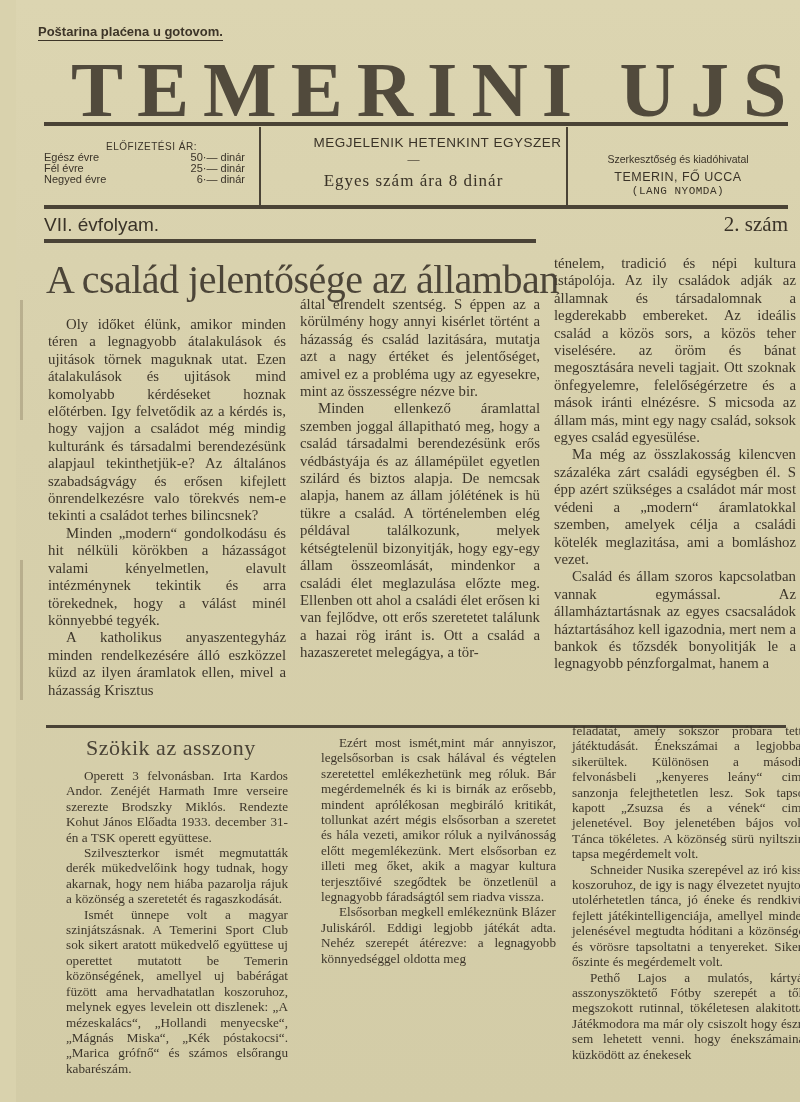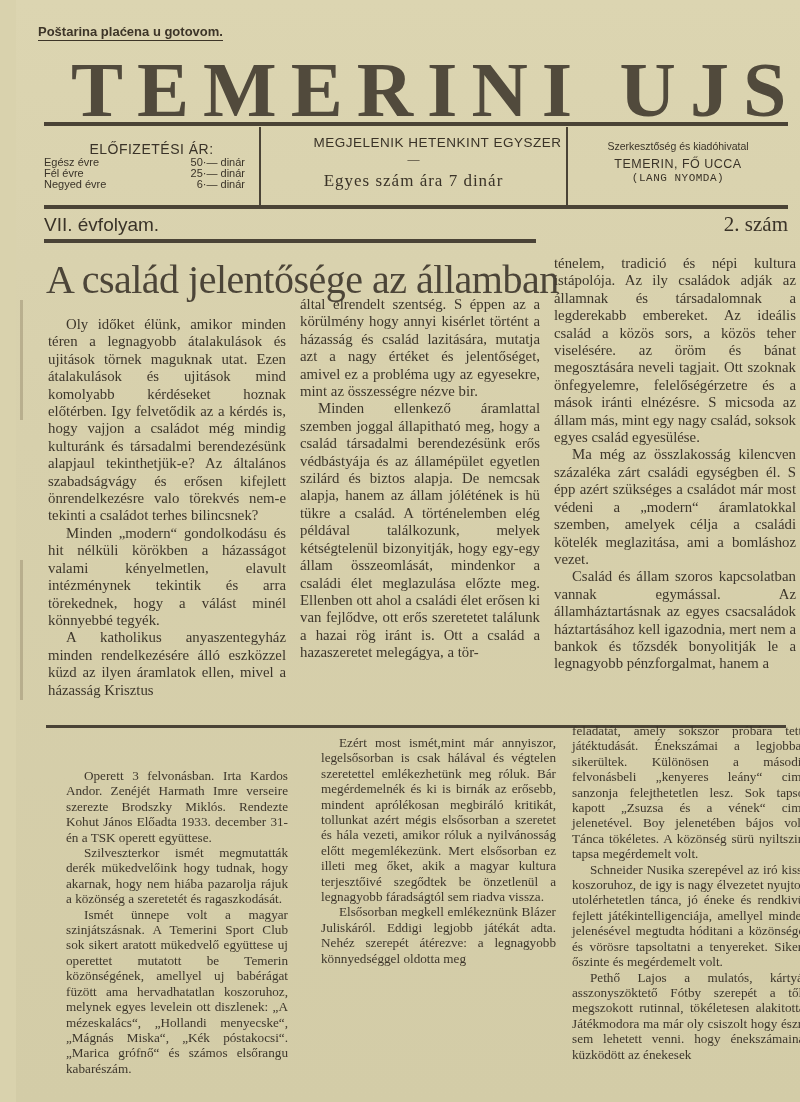--- a/index.html
+++ b/index.html
@@ -24,27 +24,27 @@
     position:absolute; left:55px; top:50px; width:720px;
     font-size:78px; letter-spacing:14px; font-weight:bold;
     color:#514a3c; line-height:80px; white-space:nowrap;
   }
   .rule { position:absolute; left:28px; right:28px; height:4px; background:#4a4336; }
   .info { position:absolute; top:127px; left:28px; right:28px; height:78px; display:flex; }
   .info .box { position:relative; height:100%; }
   .info .sub { width:215px; border-right:2px solid #4a4336; }
   .info .mid { width:305px; border-right:2px solid #4a4336; text-align:center; }
   .info .ed { flex:1; text-align:center; }
-  .sub-title { text-align:center; font-family:"Liberation Sans",sans-serif; font-size:14px; margin-top:14px; letter-spacing:0.5px;}
+  .sub-title { text-align:center; font-family:"Liberation Sans",sans-serif; font-size:10px; margin-top:14px; letter-spacing:0.5px;}
   .sub-row { display:flex; justify-content:space-between; font-size:11px; line-height:11px; padding:0 14px 0 0; font-family:"Liberation Sans",sans-serif;}
   .sub-rows { }
   .mid-a { font-family:"Liberation Sans",sans-serif; font-size:13.5px; margin-top:8px; letter-spacing:0.5px;padding-left:48px;}
   .mid-dash { font-size:12px; margin-top:2px; }
   .mid-b { font-size:17px; margin-top:4px; letter-spacing:1px;}
-  .ed-a { font-family:"Liberation Sans",sans-serif; font-size:10.5px; margin-top:13px;}
+  .ed-a { font-family:"Liberation Sans",sans-serif; font-size:10.5px; margin-top:26px;}
   .ed-b { font-family:"Liberation Sans",sans-serif; font-size:12.5px; margin-top:5px; letter-spacing:0.5px;}
   .ed-c { font-family:Liberation Mono, monospace; font-size:11px; margin-top:1px; letter-spacing:0.5px;}
   .issue { position:absolute; top:212px; left:28px; right:28px; height:28px; font-size:21px; }
   .issue .vol { position:absolute; left:0; top:2px; font-family:"Liberation Sans",sans-serif; font-size:19px;}
   .issue .date { position:absolute; left:252px; top:0; letter-spacing:0.5px;}
   .issue .num { position:absolute; right:0; top:0; }
   .headline {
     position:absolute; left:30px; top:258px; font-size:40px; color:#4c4538;
     letter-spacing:-0.5px; white-space:nowrap; line-height:44px;
   }
@@ -87,21 +87,21 @@
         </div>
         <div class="sub-row">
           <span>Negyed évre</span>
           <span>6·— dinár</span>
         </div>
       </div>
     </div>
     <div class="box mid">
       <div class="mid-a">MEGJELENIK HETENKINT EGYSZER</div>
       <div class="mid-dash">—</div>
-      <div class="mid-b">Egyes szám ára 7 dinár</div>
+      <div class="mid-b">Egyes szám ára 8 dinár</div>
     </div>
     <div class="box ed">
       <div class="ed-a">Szerkesztőség és kiadóhivatal</div>
       <div class="ed-b">TEMERIN, FŐ UCCA</div>
       <div class="ed-c">(LANG NYOMDA)</div>
     </div>
   </div>
 
   <div class="rule" style="top:205px;"></div>
 
@@ -124,20 +124,21 @@
     <p class="ind">Minden ellenkező áramlattal szemben joggal állapitható meg, hogy a család társadalmi berendezésünk erős védbástyája és az államépület egyetlen szilárd és biztos alapja. De nemcsak alapja, hanem az állam jólétének is hü tükre a család. A történelemben elég példával találkozunk, melyek kétségtelenül bizonyitják, hogy egy-egy állam összeomlását, mindenkor a családi élet meglazulása előzte meg. Ellenben ott ahol a családi élet erősen ki van fejlődve, ott erős szeretetet találunk a hazai rög iránt is. Ott a család a hazaszeretet melegágya, a tör-</p>
   </div>
   <div class="col c3">
     <p>ténelem, tradició és népi kultura istápolója. Az ily családok adják az államnak és társadalomnak a legderekabb embereket. Az ideális család a közös sors, a közös teher viselésére. az öröm és bánat megosztására neveli tagjait. Ott szoknak önfegyelemre, felelőségérzetre és a mások iránti elnézésre. S micsoda az állam más, mint egy nagy család, soksok egyes család egyesülése.</p>
     <p class="ind">Ma még az összlakosság kilencven százaléka zárt családi egységben él. S épp azért szükséges a családot már most védeni a „modern“ áramlatokkal szemben, amelyek célja a családi kötelék meglazitása, ami a bomláshoz vezet.</p>
     <p class="ind">Család és állam szoros kapcsolatban vannak egymással. Az államháztartásnak az egyes csacsaládok háztartásához kell igazodnia, mert nem a bankok és tőzsdék bonyolitják le a legnagyobb pénzforgalmat, hanem a</p>
   </div>
 
   <div class="sep"></div>
 
+  <div class="headline2">Szökik az asszony</div>
 
   <div class="col d d1">
     <p class="ind">Operett 3 felvonásban. Irta Kardos Andor. Zenéjét Harmath Imre verseire szerezte Brodszky Miklós. Rendezte Kohut János Előadta 1933. december 31-én a TSK operett együttese.</p>
     <p class="ind">Szilveszterkor ismét megmutatták derék mükedvelőink hogy tudnak, hogy akarnak, hogy nem hiába pazarolja rájuk a közönség a szeretetét és ragaszkodását.</p>
     <p class="ind">Ismét ünnepe volt a magyar szinjátszásnak. A Temerini Sport Club sok sikert aratott mükedvelő együttese uj operettet mutatott be Temerin közönségének, amellyel uj babérágat füzött ama hervadhatatlan koszoruhoz, melynek egyes levelein ott diszlenek: „A mézeskalács“, „Hollandi menyecske“, „Mágnás Miska“, „Kék póstakocsi“. „Marica grófnő“ és számos elsőrangu kabarészám.</p>
   </div>
   <div class="col d d2">
     <p class="ind">Ezért most ismét,mint már annyiszor, legelsősorban is csak hálával és végtelen szeretettel emlékezhetünk meg róluk. Bár megérdemelnék és ki is birnák az erősebb, mindent aprólékosan megbiráló kritikát, tollunkat azért mégis elsősorban a szeretet és hála vezeti, amikor róluk a nyilvánosság előtt megemlékezünk. Mert elsősorban ez illeti meg őket, akik a magyar kultura terjesztőivé szegődtek be önzetlenül a legnagyobb fáradságtól sem riadva vissza.</p>
     <p class="ind">Elsősorban megkell emlékeznünk Blázer Juliskáról. Eddigi legjobb játékát adta. Nehéz szerepét átérezve: a legnagyobb könnyedséggel oldotta meg</p>
   </div>

